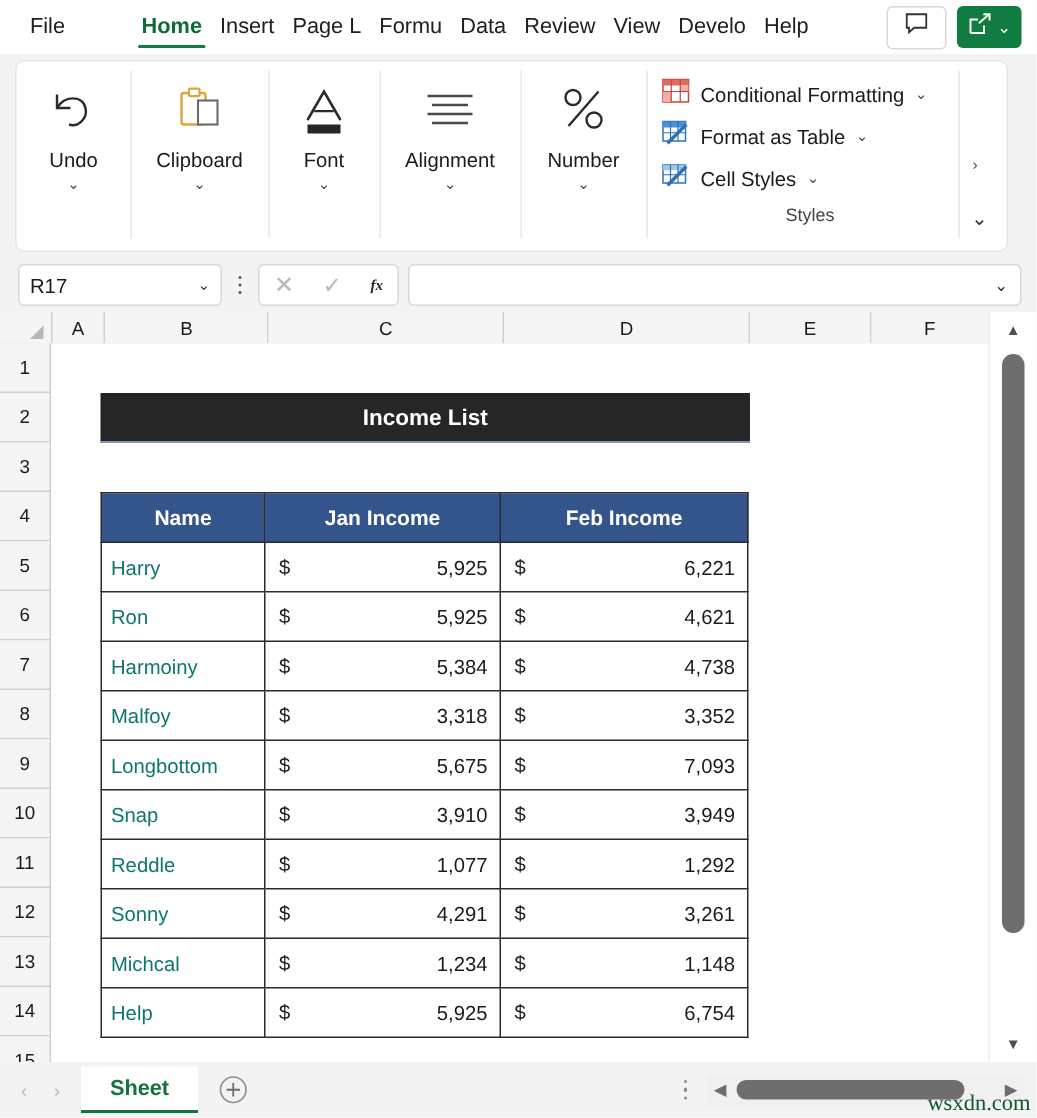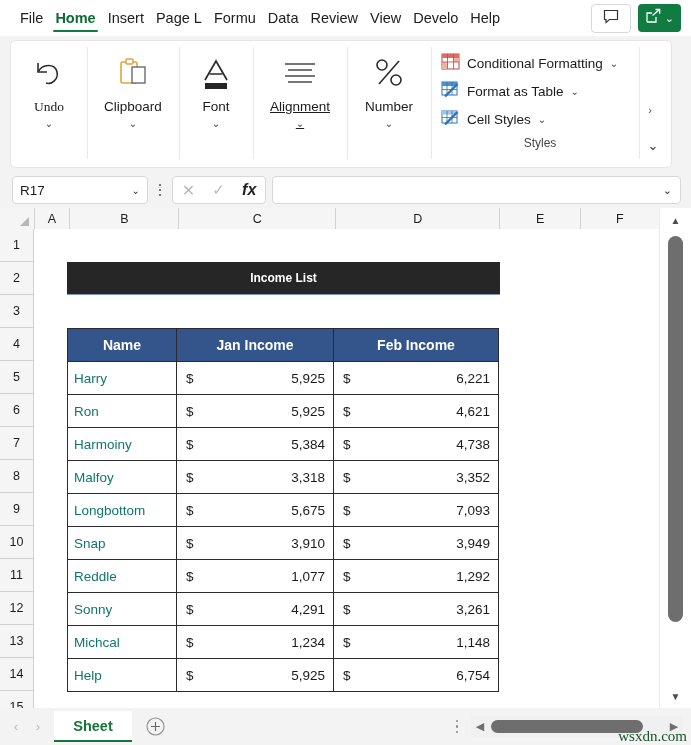--- a/index.html
+++ b/index.html
@@ -16,21 +16,21 @@
   .tabstrip{
     position:absolute;left:0;top:0;width:691px;height:36px;
     background:#ffffff;display:flex;align-items:center;
   }
   .tab{
     font-size:14.5px;color:#202020;padding:0 6px;height:34px;
     display:flex;align-items:center;white-space:nowrap;position:relative;
     overflow:hidden;
   }
   .tab.first{margin-left:14px;}
-  .tab.active{font-weight:bold;color:#0e6b36;}
+  .tab.active{font-weight:bold;color:#0e6b36;margin-left:39px;}
   .tab.active:after{
     content:"";position:absolute;left:4px;right:4px;bottom:3px;height:2.5px;
     background:#107c41;border-radius:2px;
   }
   .tab.clipped{max-width:48px;}
   .tabstrip-right{margin-left:auto;display:flex;align-items:center;gap:7px;padding-right:10px;}
   .comment-btn{
     width:38px;height:27px;border:1px solid #d8d8d8;border-radius:4px;background:#fff;
     display:flex;align-items:center;justify-content:center;
   }
@@ -51,24 +51,24 @@
   .grp{
     display:flex;flex-direction:column;align-items:center;justify-content:flex-start;
     padding-top:11px;position:relative;
   }
   .grp + .grp:before{
     content:"";position:absolute;left:0;top:6px;bottom:8px;width:1px;background:#e8e8e8;
   }
   .grp-icon{height:46px;display:flex;align-items:center;justify-content:center;}
   .grp-label{font-size:13.5px;color:#1b1b1b;margin-top:1px;line-height:16px;}
   .grp-chev{font-size:10px;color:#444;line-height:12px;margin-top:3px;}
-  .grp-undo{width:76px;font-family:Liberation Serif, serif;}
+  .grp-undo{width:76px;}
   .grp-clip{width:92px;}
   .grp-font{width:74px;align-items:center;}
-  .grp-align{width:94px;text-decoration:underline;}
+  .grp-align{width:94px;}
   .grp-number{width:84px;}
   .grp-styles{
     width:198px;align-items:flex-start;padding-left:10px;padding-top:8px;
   }
   .style-row{display:flex;align-items:center;gap:7px;height:28px;}
   .style-txt{font-size:13.5px;color:#1b1b1b;white-space:nowrap;}
   .style-chev{font-size:10px;color:#444;}
   .styles-caption{
     width:100%;text-align:center;font-size:12px;color:#444;margin-top:3px;
   }
@@ -94,21 +94,21 @@
   }
   .namebox .chev{font-size:10px;color:#333;}
   .kebab{width:14px;display:flex;flex-direction:column;align-items:center;gap:2.5px;margin:0 5px;}
   .kebab i{width:2.5px;height:2.5px;background:#555;border-radius:50%;display:block;}
   .fxbox{
     width:92px;height:26px;background:#fff;border:1px solid #d8d8d8;border-radius:4px;
     display:flex;align-items:center;justify-content:space-around;
   }
   .fx-x{font-size:16px;color:#b9b9b9;}
   .fx-ck{font-size:15px;color:#b9b9b9;}
-  .fx-fx{font-size:16px;font-style:italic;font-family:Liberation Sans, sans-serif;font-weight:bold;color:#222;}
+  .fx-fx{font-size:10px;font-style:italic;font-family:Liberation Serif, serif;font-weight:bold;color:#222;}
   .fedit{
     margin-left:6px;margin-right:10px;flex:1;height:26px;background:#fff;
     border:1px solid #d8d8d8;border-radius:4px;display:flex;align-items:center;
     padding:0 8px;font-size:13.5px;justify-content:flex-end;
   }
   .fedit .chev{font-size:11px;color:#333;}
 
   
   .gridarea{position:absolute;left:0;top:208px;width:691px;height:500px;background:#fff;}
   .colhead{
@@ -134,21 +134,21 @@
     font-size:12.5px;color:#1b1b1b;background:#f5f5f5;box-sizing:border-box;
   }
   .sheetcanvas{
     position:absolute;left:34px;top:21px;width:626px;background:#fff;
     height:479px;overflow:hidden;
   }
 
   
   .title-banner{
     position:absolute;left:33px;top:33px;width:433px;height:33px;
-    background:#262626;color:#ffffff;font-weight:bold;font-size:12px;
+    background:#262626;color:#ffffff;font-weight:bold;font-size:15px;
     display:flex;align-items:center;justify-content:center;
     border-bottom:1.5px solid #7b94c4;box-sizing:border-box;
   }
 
   
   .tbl{
     position:absolute;left:33px;top:99px;border-collapse:collapse;
     table-layout:fixed;
   }
   .tbl th,.tbl td{

